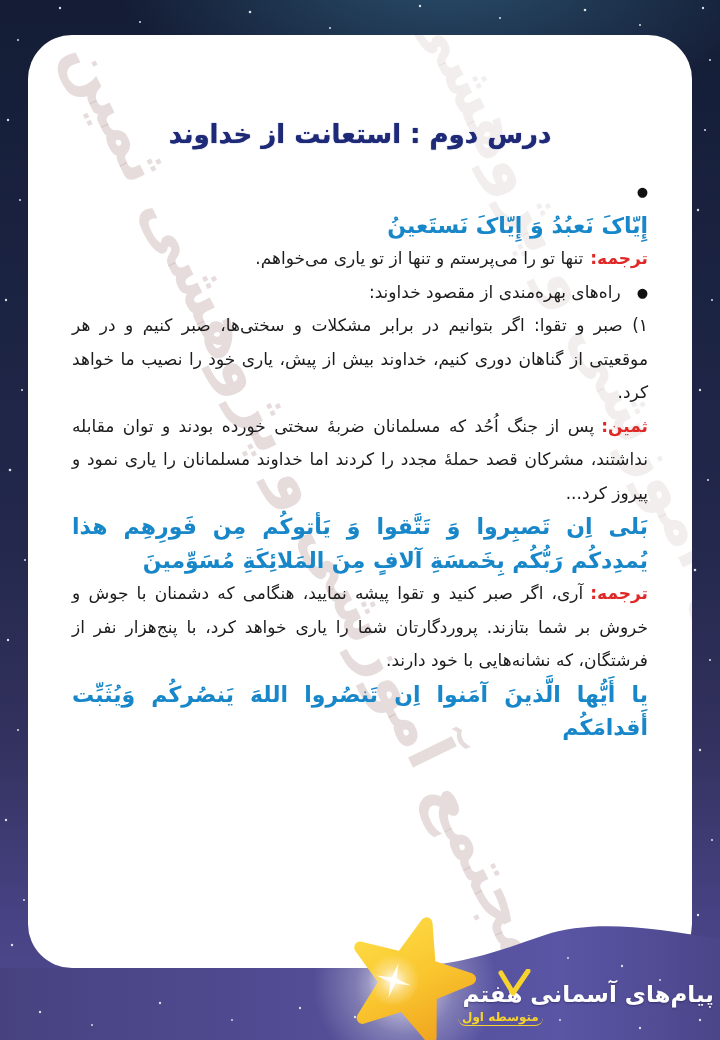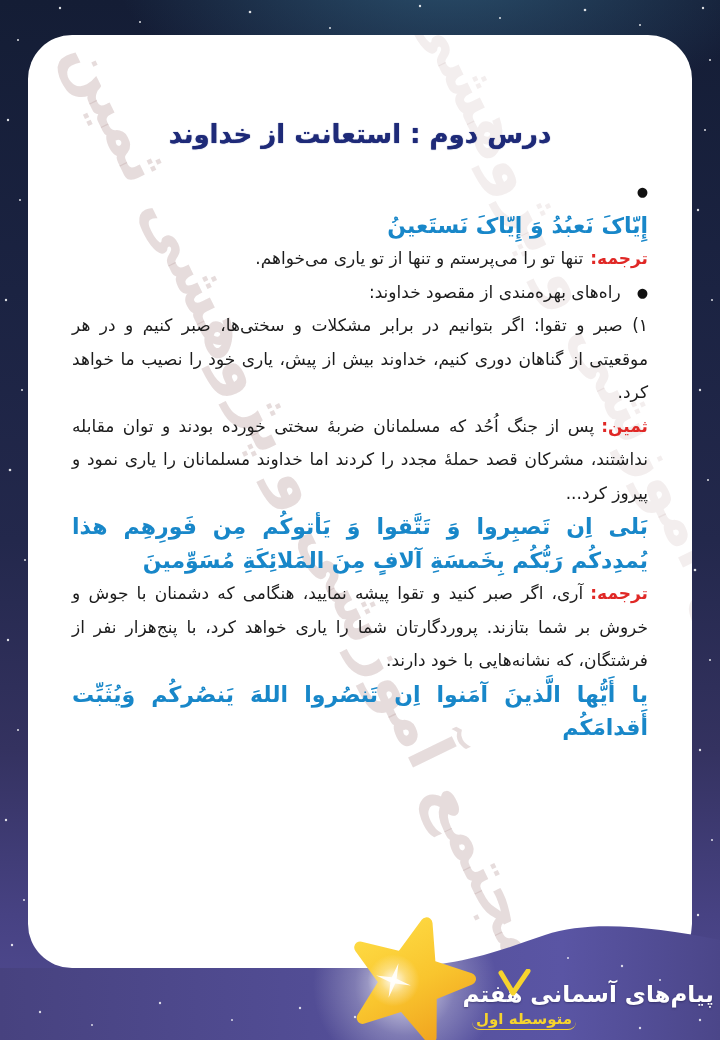--- a/index.html
+++ b/index.html
@@ -46,22 +46,22 @@
     position:absolute;left:300px;top:880px;width:210px;height:210px;z-index:6;pointer-events:none;
     background:radial-gradient(circle at 50% 50%, rgba(255,255,255,.85) 0%, rgba(255,255,255,.25) 34%, rgba(255,255,255,0) 62%);
   }
   .star-svg{position:absolute;left:325px;top:905px;z-index:7;pointer-events:none;}
   .brand{
     position:absolute;right:6px;top:981px;z-index:8;direction:rtl;
     color:#ffffff;font-size:23px;font-weight:bold;letter-spacing:0;
     text-shadow:0 1px 2px rgba(30,25,70,.5);
   }
   .brand-sub{
-    position:absolute;left:472px;top:1010px;z-index:8;direction:rtl;
-    color:#f6d32d;font-size:15px;font-weight:bold;
+    position:absolute;left:458px;top:1010px;z-index:8;direction:rtl;
+    color:#f6d32d;font-size:12px;font-weight:bold;
     border-bottom:1.5px solid #f6d32d;border-radius:0 0 8px 8px;padding:0 4px 1px 4px;text-align:right;
   }
   .check-svg{position:absolute;left:497px;top:969px;z-index:9;pointer-events:none;}
 </style>
 </head>
 <body>
 
 <div class="page">
 
   <svg class="starfield" width="720" height="1040" viewBox="0 0 720 1040">

